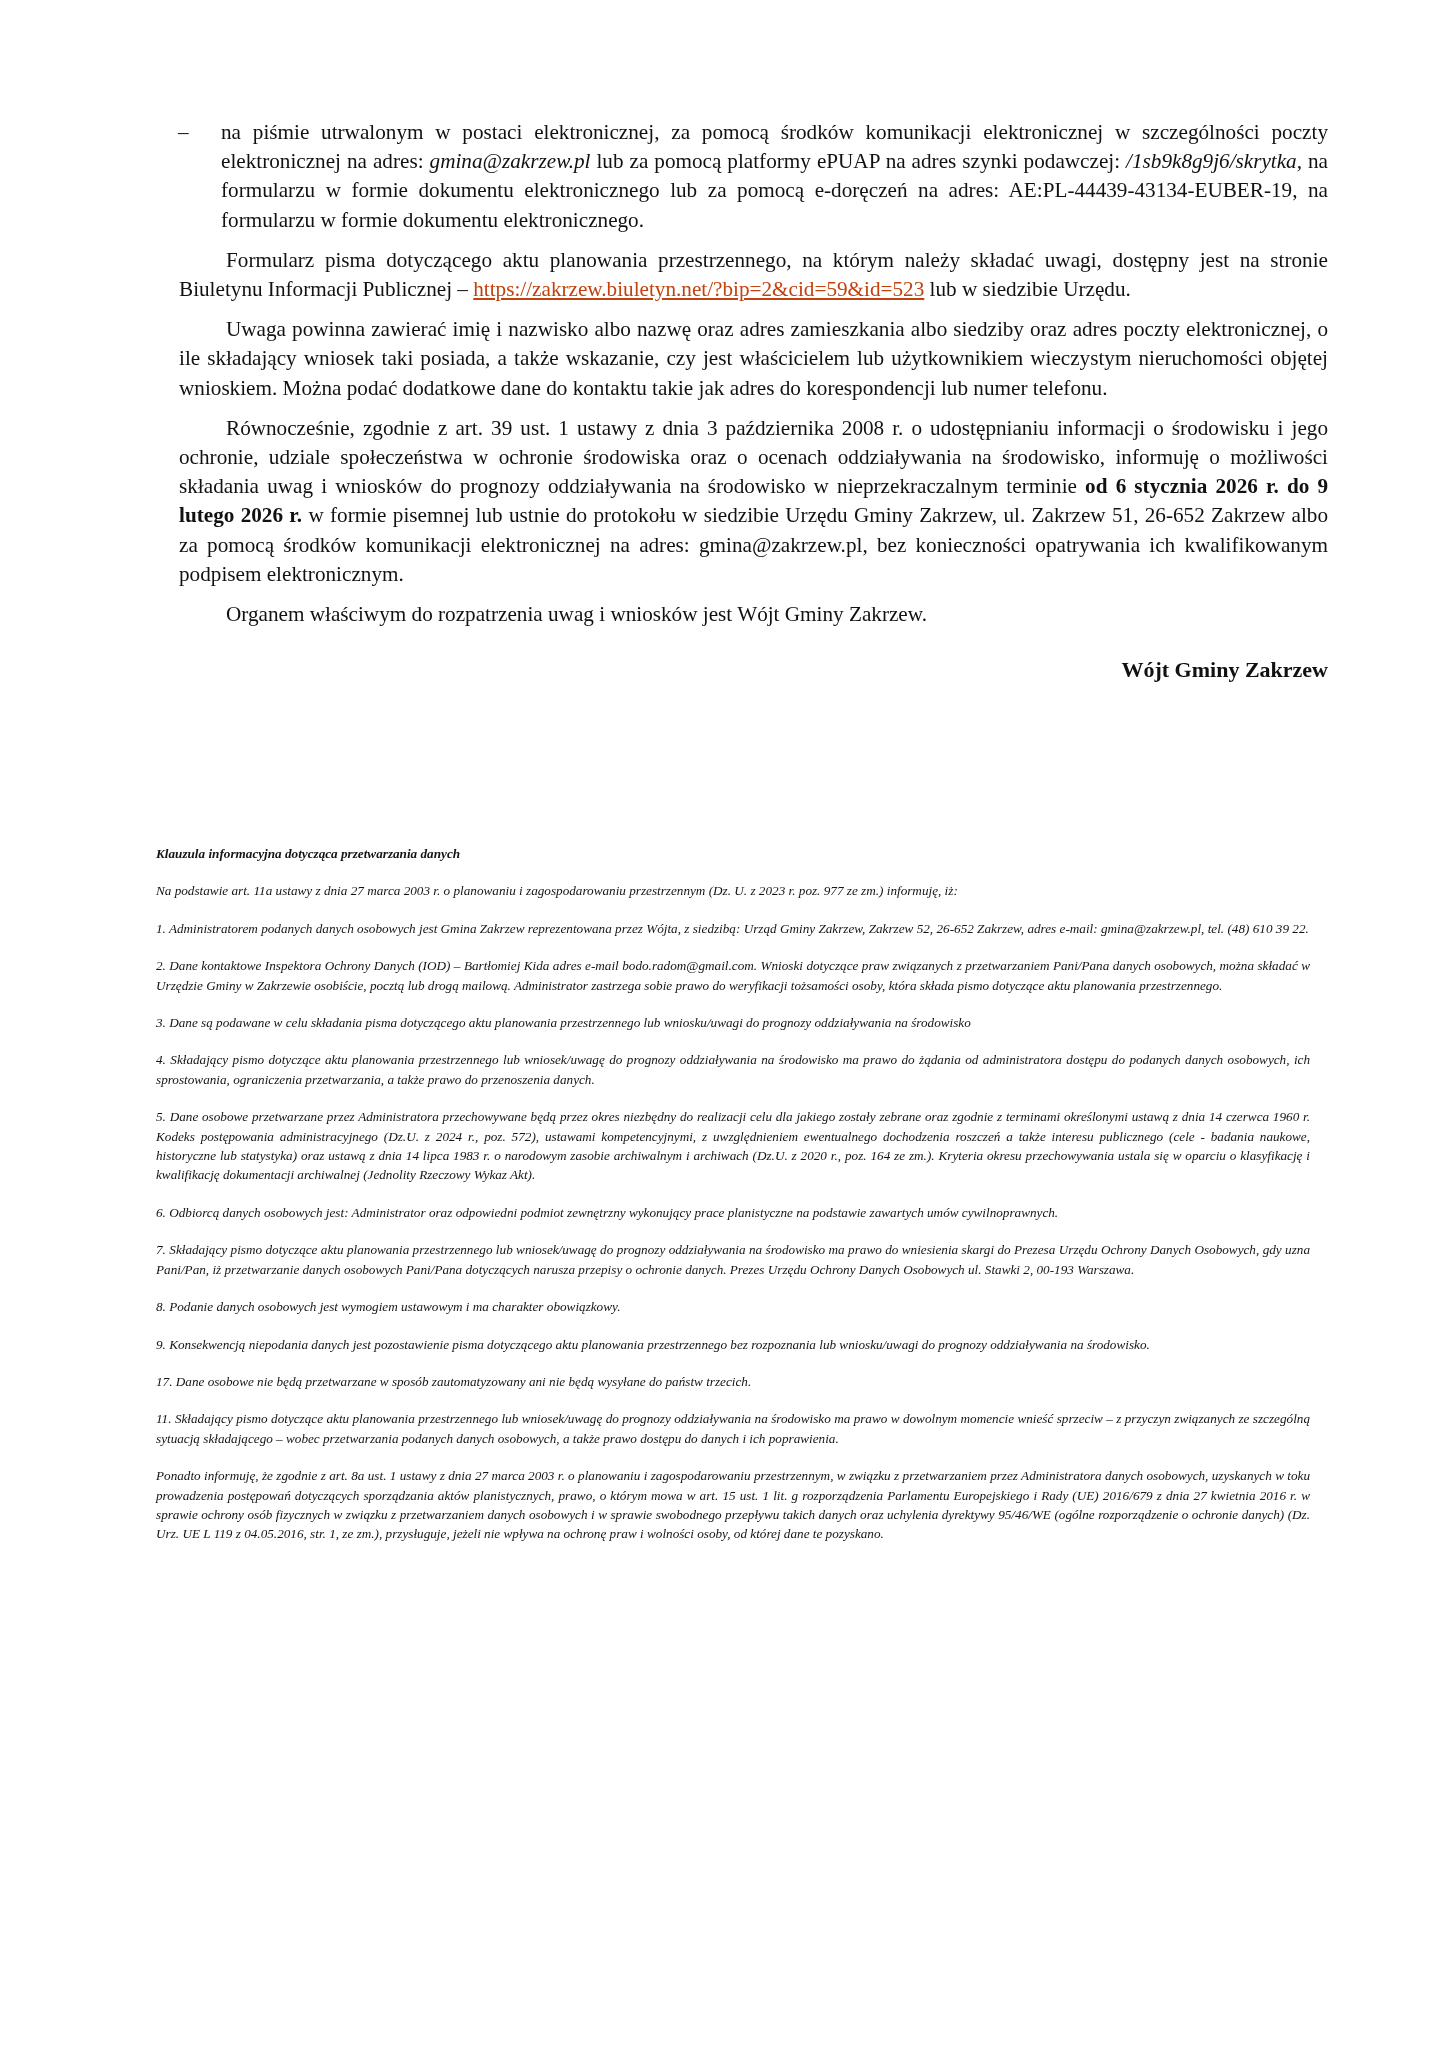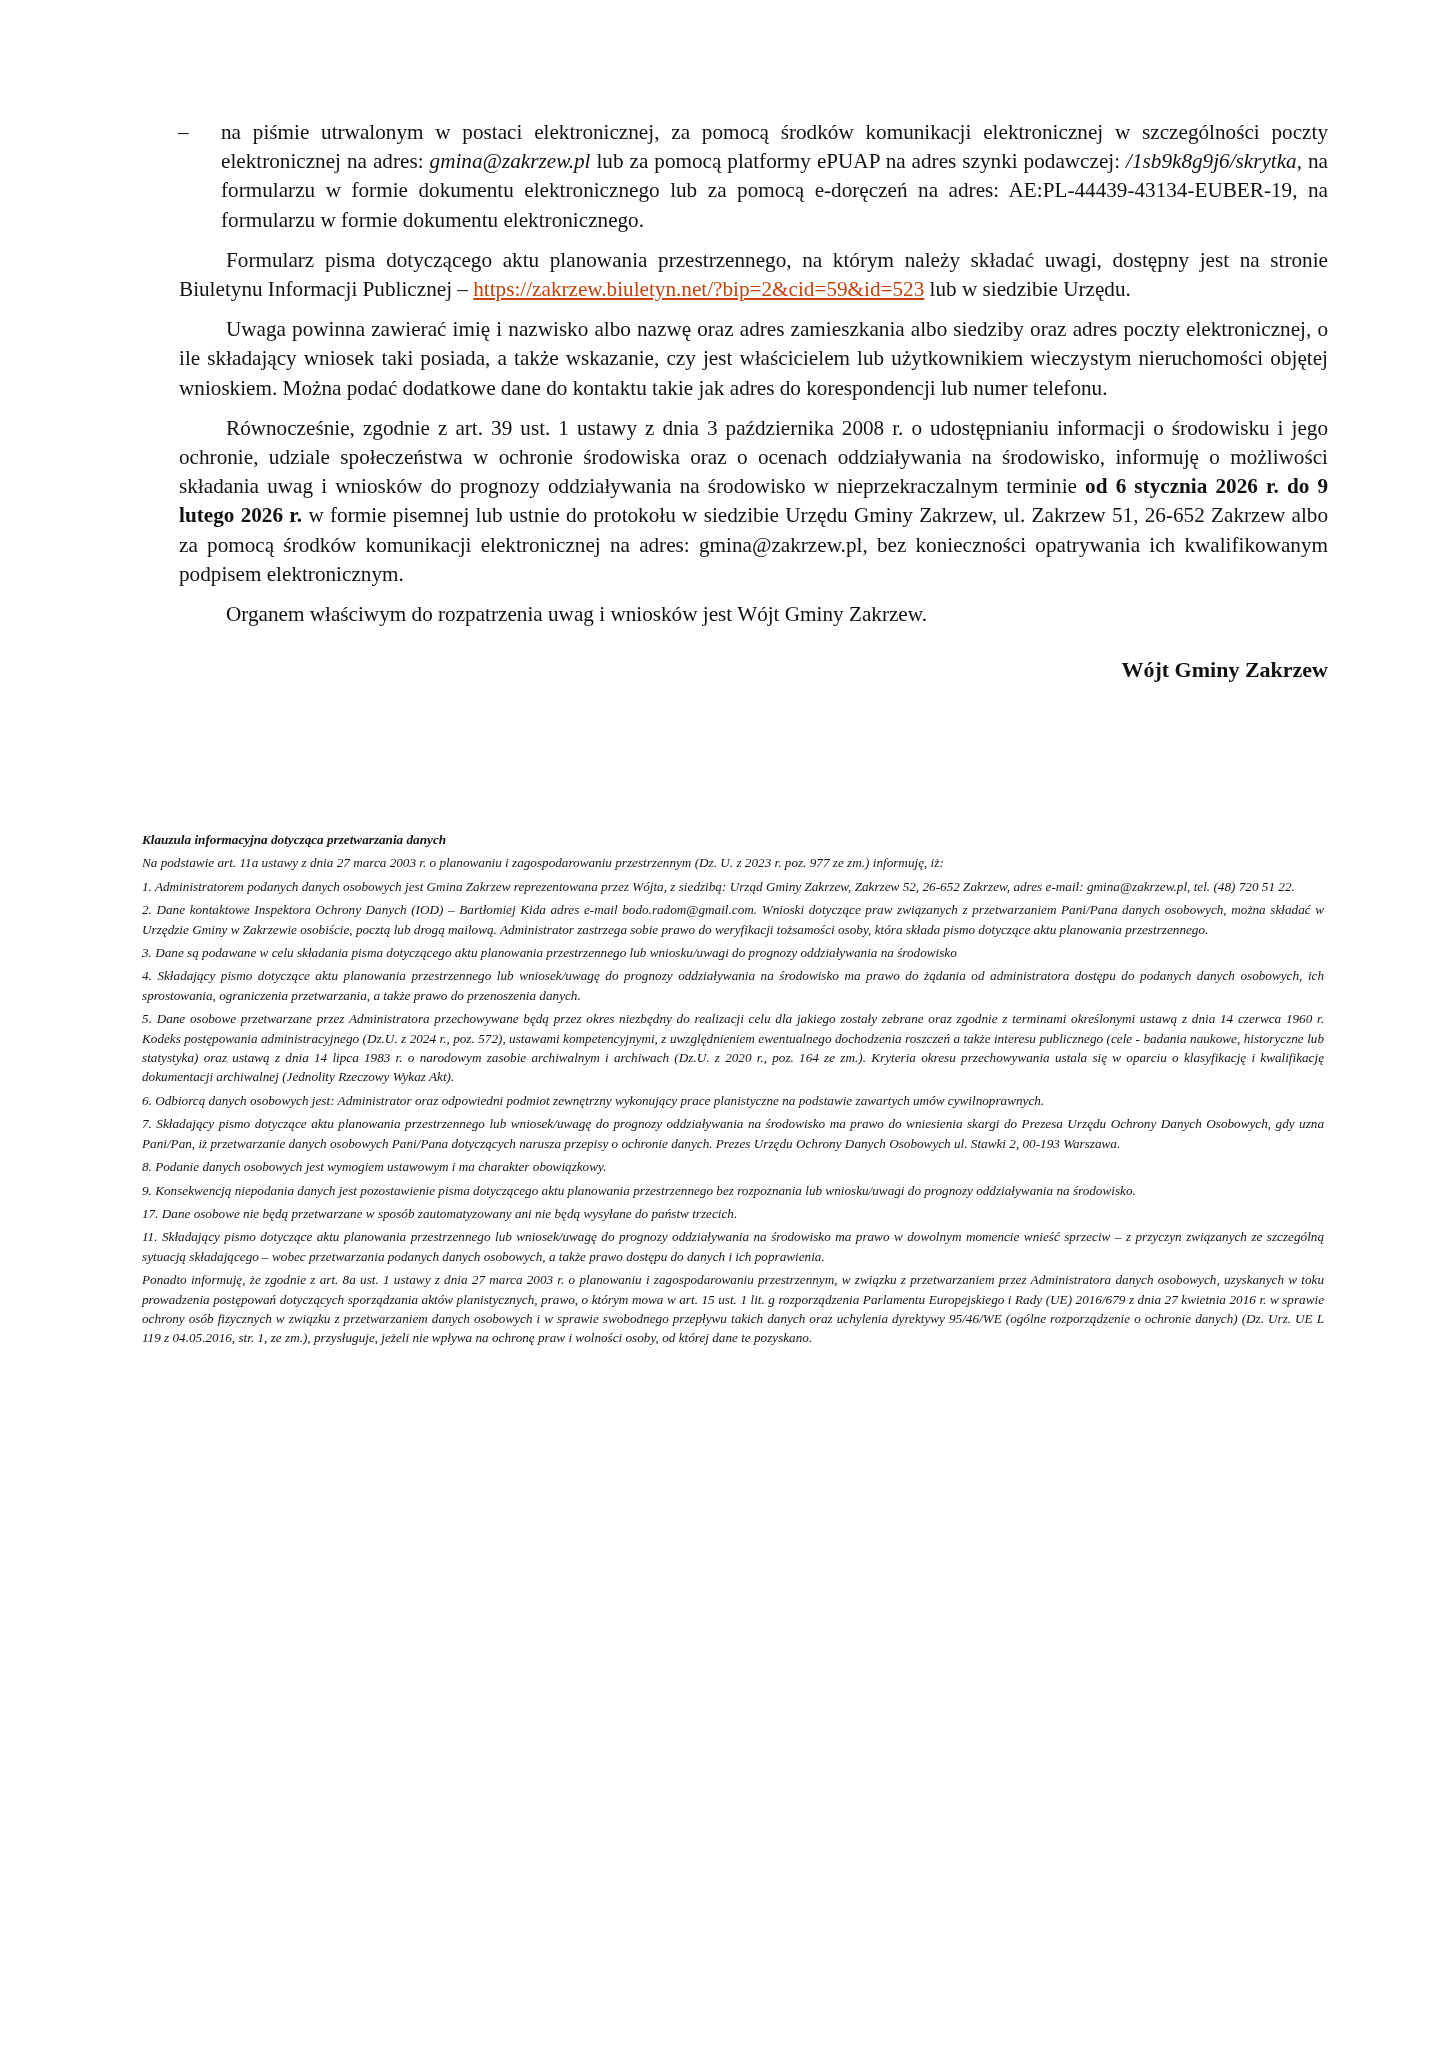--- a/index.html
+++ b/index.html
@@ -72,21 +72,21 @@
     position: absolute;
     left: 138px;
     top: 826px;
     width: 1190px;
     font-size: 13.2px;
     line-height: 19.4px;
     font-style: italic;
     color: #141414;
   }
   .clause p {
-    margin: 4px;
+    margin: 18px;
     text-align: justify;
   }
   .clause-title {
     font-weight: bold;
   }
 </style>
 </head>
 <body>
 
 <div class="page">
@@ -105,21 +105,21 @@
     <p class="para para-wide"><span>Równocześnie, zgodnie z art. 39 ust. 1 ustawy z dnia 3 października 2008 r. o udostępnianiu informacji o środowisku i jego ochronie, udziale społeczeństwa w ochronie środowiska oraz o ocenach oddziaływania na środowisko, informuję o możliwości składania uwag i wniosków do prognozy oddziaływania na środowisko w nieprzekraczalnym terminie </span><span class="b">od 6 stycznia 2026 r. do 9 lutego 2026 r.</span><span> w formie pisemnej lub ustnie do protokołu w siedzibie Urzędu Gminy Zakrzew, ul. Zakrzew 51, 26-652 Zakrzew albo za pomocą środków komunikacji elektronicznej na adres: gmina@zakrzew.pl, bez konieczności opatrywania ich kwalifikowanym podpisem elektronicznym.</span></p>
 
     <p class="para para-wide last">Organem właściwym do rozpatrzenia uwag i wniosków jest Wójt Gminy Zakrzew.</p>
 
     <div class="signature">Wójt Gminy Zakrzew</div>
   </div>
 
   <div class="clause">
     <p class="clause-title">Klauzula informacyjna dotycząca przetwarzania danych</p>
     <p>Na podstawie art. 11a ustawy z dnia 27 marca 2003 r. o planowaniu i zagospodarowaniu przestrzennym (Dz. U. z 2023 r. poz. 977 ze zm.) informuję, iż:</p>
-    <p>1. Administratorem podanych danych osobowych jest Gmina Zakrzew reprezentowana przez Wójta, z siedzibą: Urząd Gminy Zakrzew, Zakrzew 52, 26-652 Zakrzew, adres e-mail: gmina@zakrzew.pl,  tel. (48) 720 51 22.</p>
+    <p>1. Administratorem podanych danych osobowych jest Gmina Zakrzew reprezentowana przez Wójta, z siedzibą: Urząd Gminy Zakrzew, Zakrzew 52, 26-652 Zakrzew, adres e-mail: gmina@zakrzew.pl,  tel. (48) 610 39 22.</p>
     <p>2. Dane kontaktowe Inspektora Ochrony Danych (IOD) – Bartłomiej Kida adres e-mail bodo.radom@gmail.com. Wnioski dotyczące praw związanych z przetwarzaniem Pani/Pana danych osobowych, można składać w Urzędzie Gminy w Zakrzewie osobiście, pocztą lub drogą mailową. Administrator zastrzega sobie prawo do weryfikacji tożsamości osoby, która składa pismo dotyczące aktu planowania przestrzennego.</p>
     <p>3. Dane są podawane w celu składania pisma dotyczącego aktu planowania przestrzennego lub wniosku/uwagi do prognozy oddziaływania na środowisko</p>
     <p>4. Składający pismo dotyczące aktu planowania przestrzennego lub wniosek/uwagę do prognozy oddziaływania na środowisko ma prawo do żądania od administratora dostępu do podanych danych osobowych, ich sprostowania, ograniczenia przetwarzania, a także prawo do przenoszenia danych.</p>
     <p>5. Dane osobowe przetwarzane przez Administratora przechowywane będą przez okres niezbędny do realizacji celu dla jakiego zostały zebrane oraz zgodnie z terminami określonymi ustawą z dnia 14 czerwca 1960 r. Kodeks postępowania administracyjnego (Dz.U. z 2024 r., poz. 572), ustawami kompetencyjnymi, z uwzględnieniem ewentualnego dochodzenia roszczeń a także interesu publicznego (cele - badania naukowe, historyczne lub statystyka) oraz ustawą z dnia 14 lipca 1983 r. o narodowym zasobie archiwalnym i archiwach (Dz.U. z 2020 r., poz. 164 ze zm.). Kryteria okresu przechowywania ustala się w oparciu o klasyfikację i kwalifikację dokumentacji archiwalnej (Jednolity Rzeczowy Wykaz Akt).</p>
     <p>6. Odbiorcą danych osobowych jest: Administrator oraz odpowiedni podmiot zewnętrzny wykonujący prace planistyczne na podstawie zawartych umów cywilnoprawnych.</p>
     <p>7. Składający pismo dotyczące aktu planowania przestrzennego lub wniosek/uwagę do prognozy oddziaływania na środowisko ma prawo do wniesienia skargi do Prezesa Urzędu Ochrony Danych Osobowych, gdy uzna Pani/Pan, iż przetwarzanie danych osobowych Pani/Pana dotyczących narusza przepisy o ochronie danych. Prezes Urzędu Ochrony Danych Osobowych ul. Stawki 2, 00-193 Warszawa.</p>
     <p>8. Podanie danych osobowych jest wymogiem ustawowym i ma charakter obowiązkowy.</p>
     <p>9. Konsekwencją niepodania danych jest pozostawienie pisma dotyczącego aktu planowania przestrzennego bez rozpoznania  lub wniosku/uwagi do prognozy oddziaływania na środowisko.</p>
     <p>17.   Dane osobowe nie będą przetwarzane w sposób zautomatyzowany ani nie będą wysyłane do państw trzecich.</p>
     <p>11.   Składający pismo dotyczące aktu planowania przestrzennego lub wniosek/uwagę do prognozy oddziaływania na środowisko ma prawo w dowolnym momencie wnieść sprzeciw – z przyczyn związanych ze szczególną sytuacją składającego – wobec przetwarzania podanych danych osobowych, a także prawo dostępu do danych i ich poprawienia.</p>

